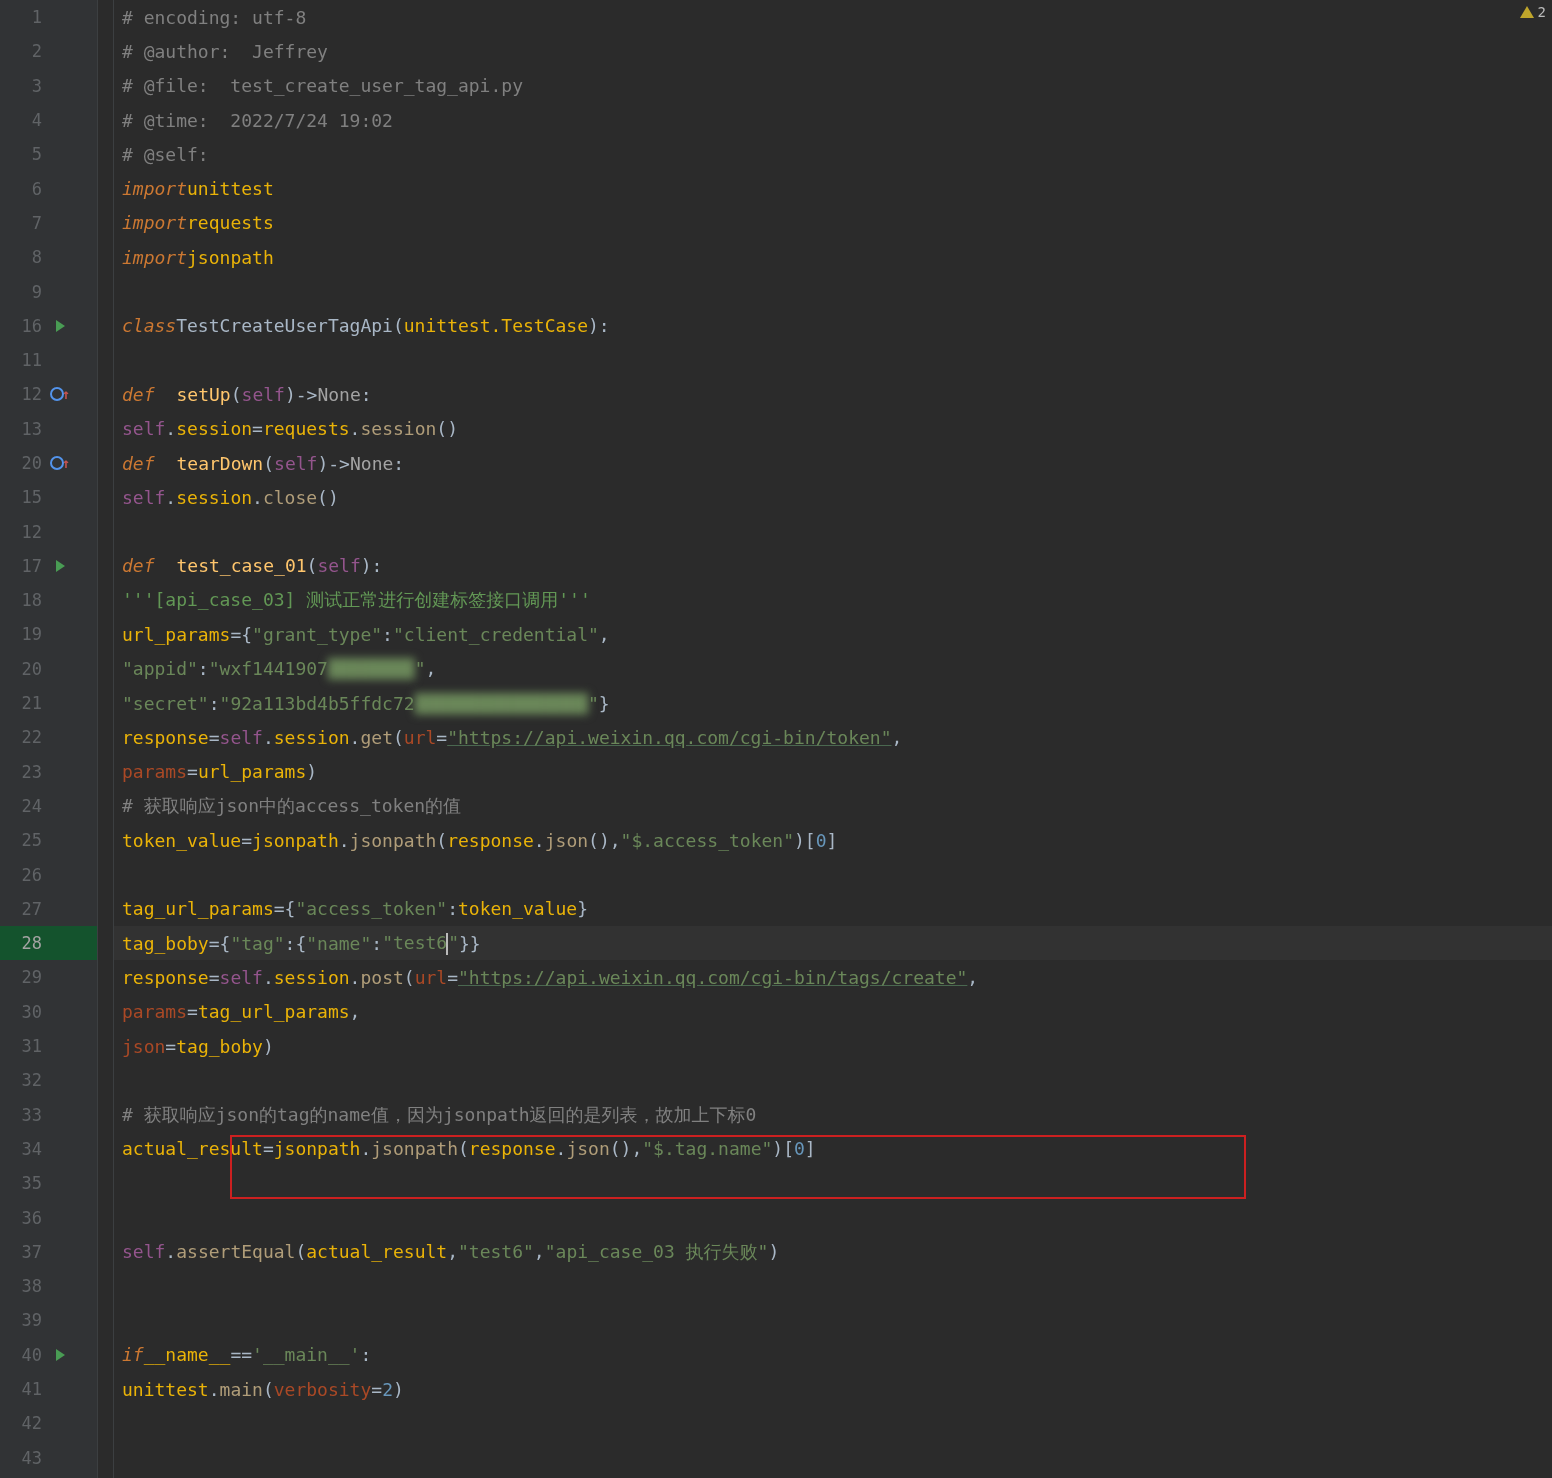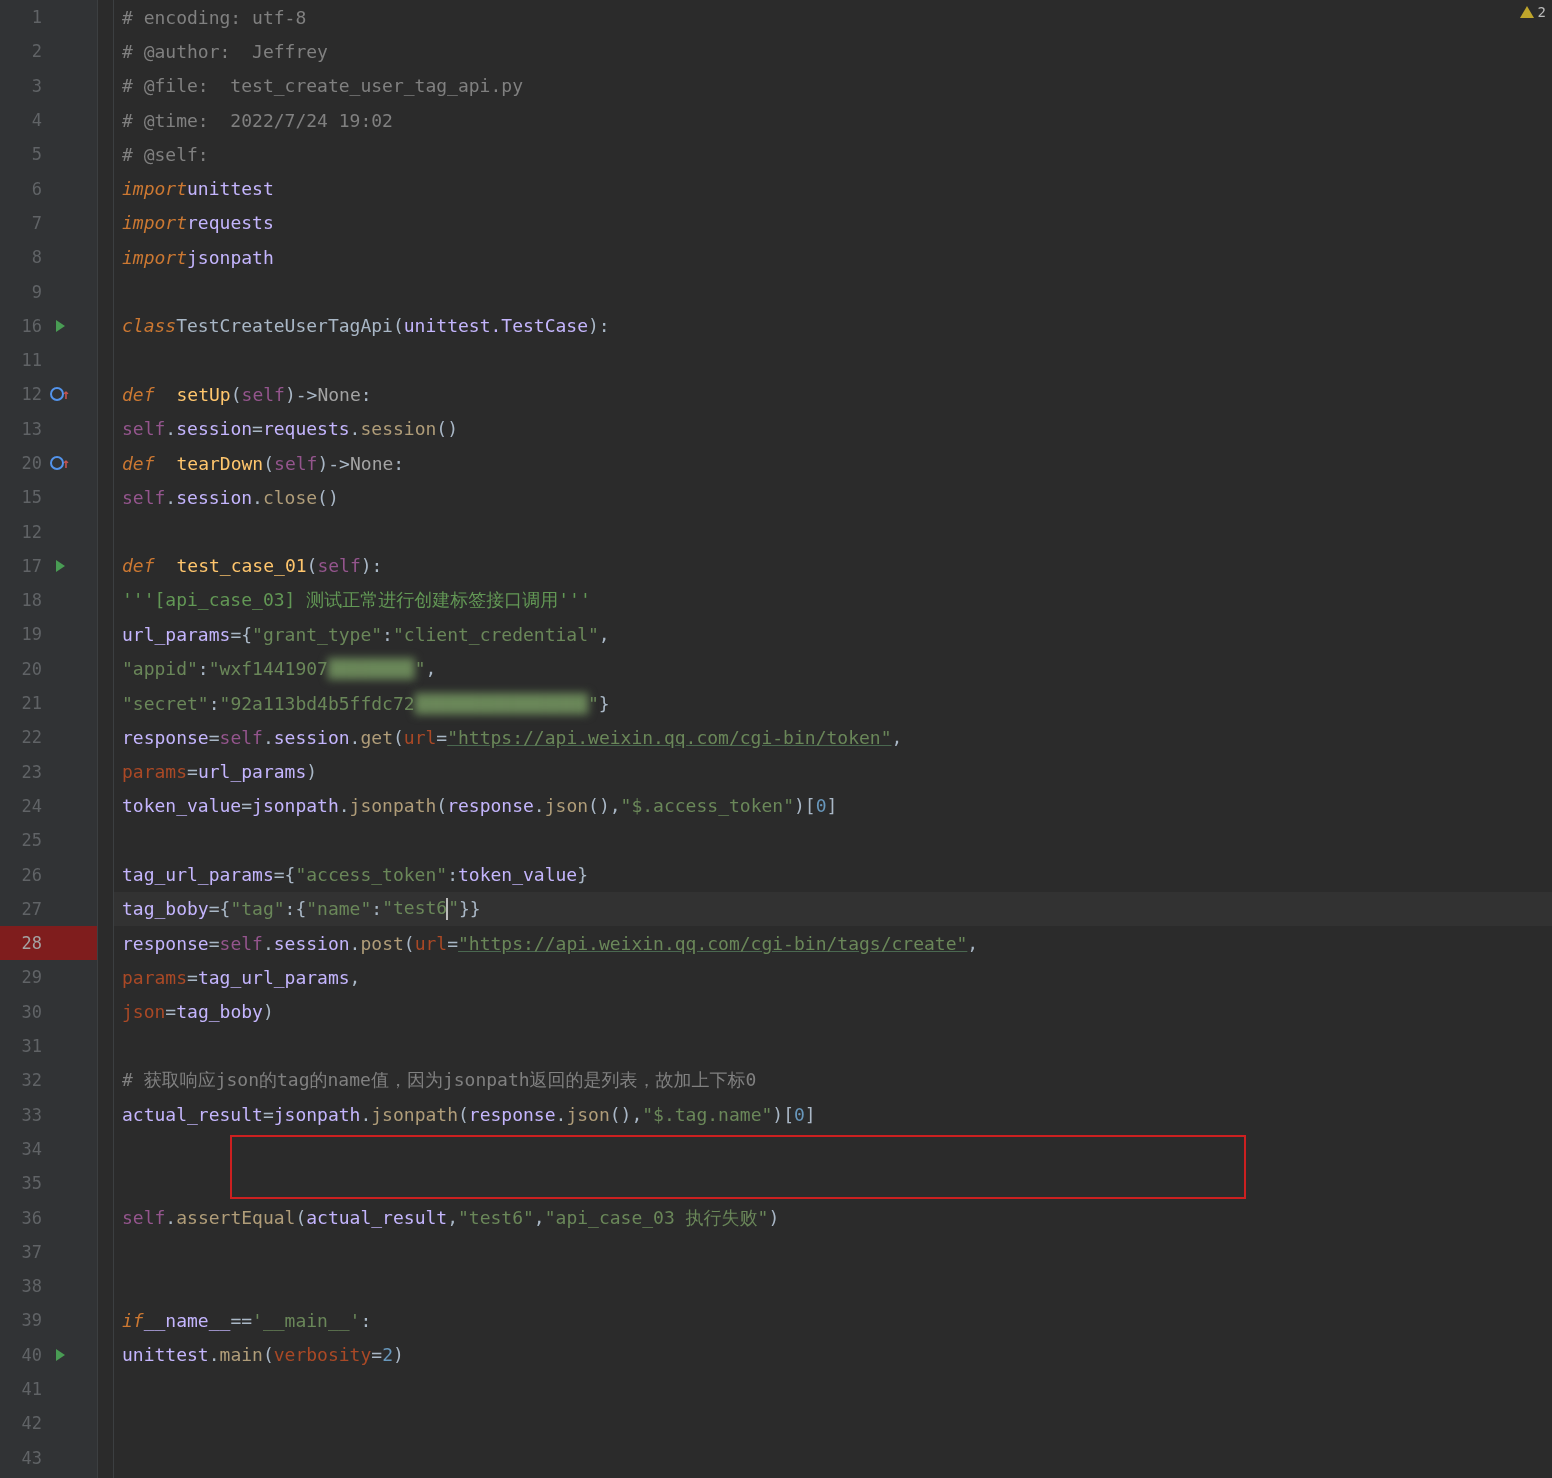--- a/index.html
+++ b/index.html
@@ -90,21 +90,21 @@
   .c-keyword-i { color: #cc7832; font-style: italic; }
   .c-classname { color: #a9b7c6; }
   .c-funcdef { color: #ffc66d; margin-left: 22px; }
   .c-funccall { color: #b09d79; }
   .c-string { color: #6a8759; }
   .c-docstring { color: #629755; }
   .c-number { color: #6897bb; }
   .c-self { color: #94558d; }
   .c-param { color: #aa4926; }
   .c-punct { color: #a9b7c6; }
-  .c-var { color: #c4b5fd; }
+  .c-var { color: #eab308; }
   .c-op { color: #a9b7c6; }
   .c-url { color: #6a8759; text-decoration: underline; text-decoration-color: #4a6850; }
   .error-badge {
     position: absolute;
     top: 4px;
     right: 6px;
     display: flex;
     align-items: center;
     font-size: 14px;
     color: #bbbbbb;
@@ -247,21 +247,21 @@
         <span class="gutter-icon"></span>
       </div>
       <div class="gutter-row">
         <span class="line-number">26</span>
         <span class="gutter-icon"></span>
       </div>
       <div class="gutter-row">
         <span class="line-number">27</span>
         <span class="gutter-icon"></span>
       </div>
-      <div class="gutter-row" style="background: #7f1d1d;">
+      <div class="gutter-row" style="background: #14532d;">
         <span class="line-number" style="color: rgb(164, 163, 163);">28</span>
         <span class="gutter-icon"></span>
       </div>
       <div class="gutter-row">
         <span class="line-number">29</span>
         <span class="gutter-icon"></span>
       </div>
       <div class="gutter-row">
         <span class="line-number">30</span>
         <span class="gutter-icon"></span>
@@ -344,20 +344,21 @@
       <div class="code-line">    <span class="c-keyword-i">def</span> <span class="c-funcdef">tearDown</span><span class="c-punct">(</span><span class="c-self">self</span><span class="c-punct">)</span> <span class="c-op">-&gt;</span> <span class="c-keyword">None</span><span class="c-punct">:</span></div>
       <div class="code-line">        <span class="c-self">self</span><span class="c-punct">.</span><span class="c-var">session</span><span class="c-punct">.</span><span class="c-funccall">close</span><span class="c-punct">()</span></div>
       <div class="code-line"></div>
       <div class="code-line">    <span class="c-keyword-i">def</span> <span class="c-funcdef">test_case_01</span><span class="c-punct">(</span><span class="c-self">self</span><span class="c-punct">):</span></div>
       <div class="code-line">        <span class="c-docstring">'''[api_case_03] 测试正常进行创建标签接口调用'''</span></div>
       <div class="code-line">        <span class="c-var">url_params</span> <span class="c-op">=</span> <span class="c-punct">{</span><span class="c-string">"grant_type"</span><span class="c-punct">:</span><span class="c-string">"client_credential"</span><span class="c-punct">,</span></div>
       <div class="code-line">                      <span class="c-string">"appid"</span><span class="c-punct">:</span><span class="c-string">"wxf1441907<span style="filter:blur(4px)">████████</span>"</span><span class="c-punct">,</span></div>
       <div class="code-line">                      <span class="c-string">"secret"</span><span class="c-punct">:</span><span class="c-string">"92a113bd4b5ffdc72<span style="filter:blur(4px)">████████████████</span>"</span><span class="c-punct">}</span></div>
       <div class="code-line">        <span class="c-var">response</span> <span class="c-op">=</span> <span class="c-self">self</span><span class="c-punct">.</span><span class="c-var">session</span><span class="c-punct">.</span><span class="c-funccall">get</span><span class="c-punct">(</span><span class="c-param">url</span><span class="c-op">=</span><span class="c-url">"https://api.weixin.qq.com/cgi-bin/token"</span><span class="c-punct">,</span></div>
       <div class="code-line">                                    <span class="c-param">params</span> <span class="c-op">=</span> <span class="c-var">url_params</span><span class="c-punct">)</span></div>
+      <div class="code-line">        <span class="c-comment"># 获取响应json中的access_token的值</span></div>
       <div class="code-line">        <span class="c-var">token_value</span> <span class="c-op">=</span> <span class="c-var">jsonpath</span><span class="c-punct">.</span><span class="c-funccall">jsonpath</span><span class="c-punct">(</span><span class="c-var">response</span><span class="c-punct">.</span><span class="c-funccall">json</span><span class="c-punct">()</span><span class="c-punct">,</span> <span class="c-string">"$.access_token"</span><span class="c-punct">)[</span><span class="c-number">0</span><span class="c-punct">]</span></div>
       <div class="code-line"></div>
       <div class="code-line">        <span class="c-var">tag_url_params</span> <span class="c-op">=</span> <span class="c-punct">{</span><span class="c-string">"access_token"</span><span class="c-punct">:</span><span class="c-var">token_value</span><span class="c-punct">}</span></div>
       <div class="code-line current">        <span class="c-var">tag_boby</span> <span class="c-op">=</span> <span class="c-punct">{</span> <span class="c-string">"tag"</span><span class="c-punct">:</span> <span class="c-punct">{</span> <span class="c-string">"name"</span><span class="c-punct">:</span><span class="c-string">"test6<span class="caret"></span>"</span> <span class="c-punct">}</span> <span class="c-punct">}</span></div>
       <div class="code-line">        <span class="c-var">response</span> <span class="c-op">=</span> <span class="c-self">self</span><span class="c-punct">.</span><span class="c-var">session</span><span class="c-punct">.</span><span class="c-funccall">post</span><span class="c-punct">(</span><span class="c-param">url</span><span class="c-op">=</span><span class="c-url">"https://api.weixin.qq.com/cgi-bin/tags/create"</span><span class="c-punct">,</span></div>
       <div class="code-line">                                     <span class="c-param">params</span> <span class="c-op">=</span> <span class="c-var">tag_url_params</span><span class="c-punct">,</span></div>
       <div class="code-line">                                     <span class="c-param">json</span><span class="c-op">=</span><span class="c-var">tag_boby</span><span class="c-punct">)</span></div>
       <div class="code-line"></div>
       <div class="code-line">        <span class="c-comment"># 获取响应json的tag的name值，因为jsonpath返回的是列表，故加上下标0</span></div>
       <div class="code-line">        <span class="c-var">actual_result</span> <span class="c-op">=</span> <span class="c-var">jsonpath</span><span class="c-punct">.</span><span class="c-funccall">jsonpath</span><span class="c-punct">(</span><span class="c-var">response</span><span class="c-punct">.</span><span class="c-funccall">json</span><span class="c-punct">()</span><span class="c-punct">,</span> <span class="c-string">"$.tag.name"</span><span class="c-punct">)[</span><span class="c-number">0</span><span class="c-punct">]</span></div>

